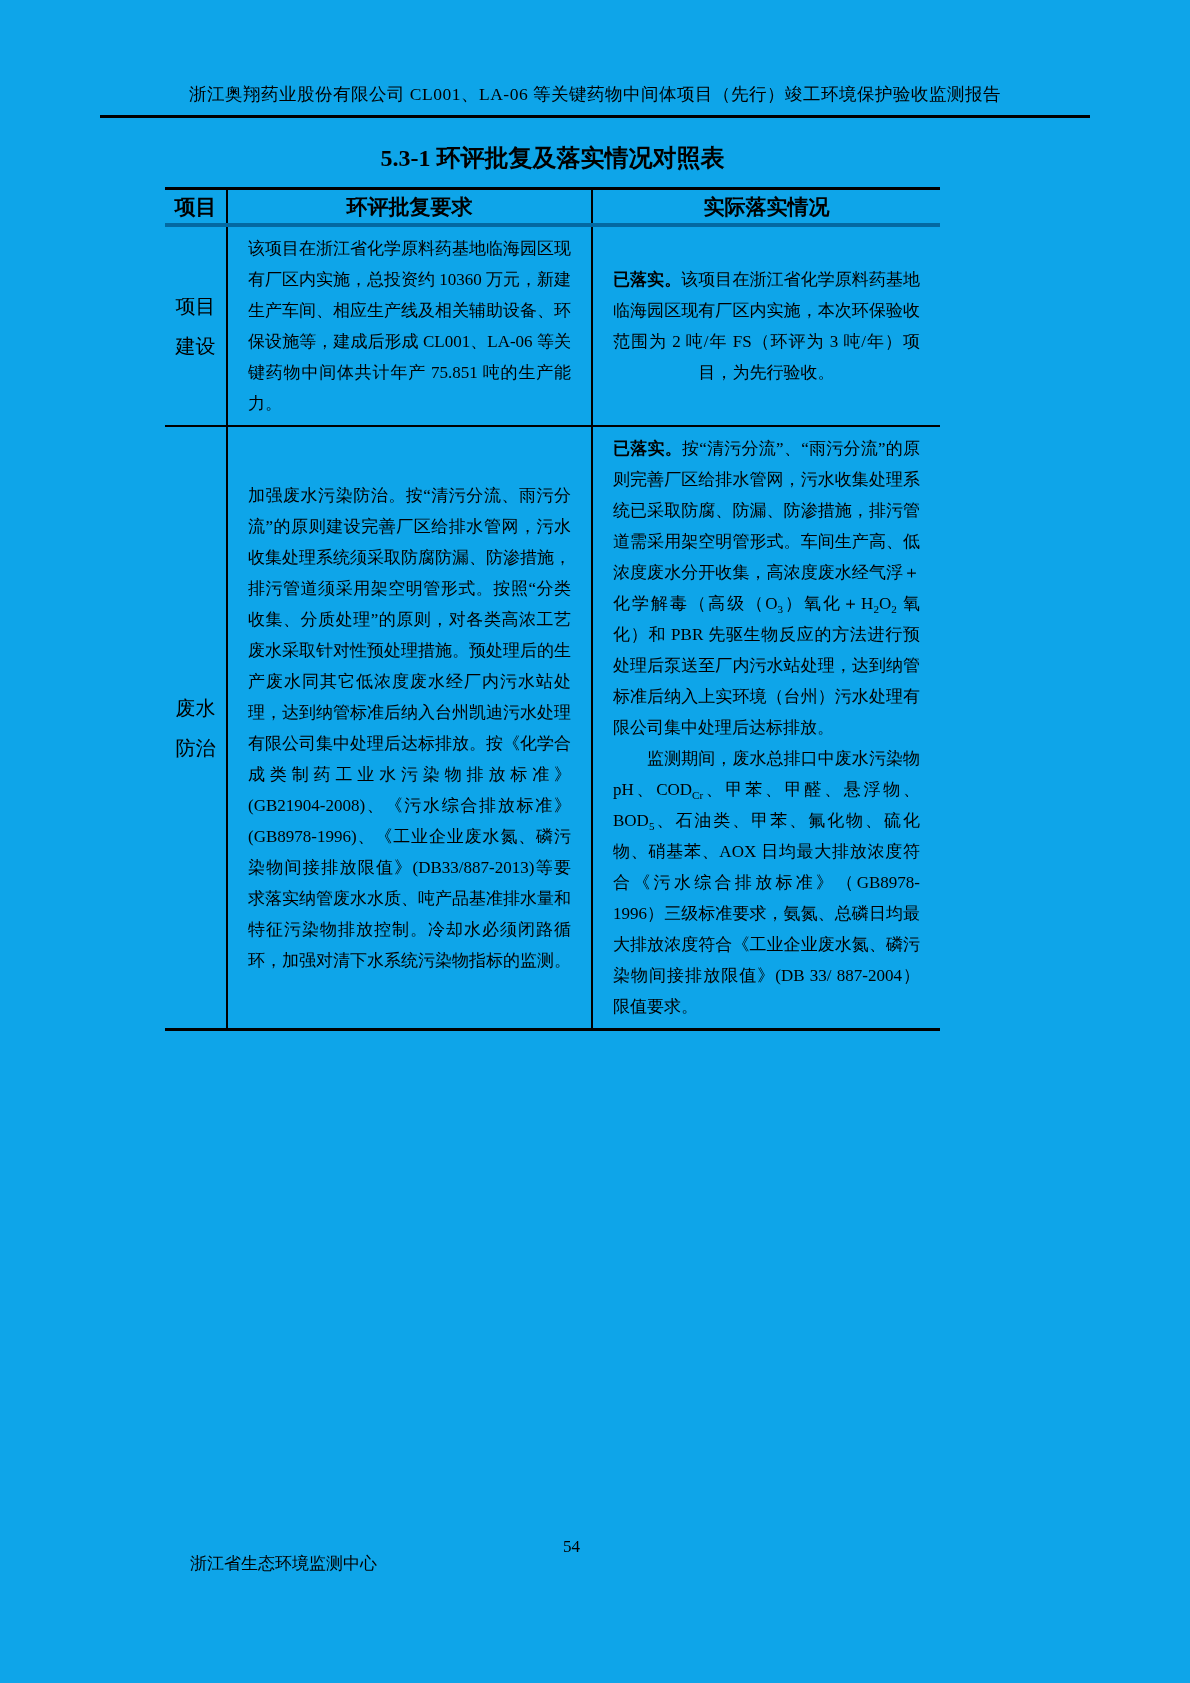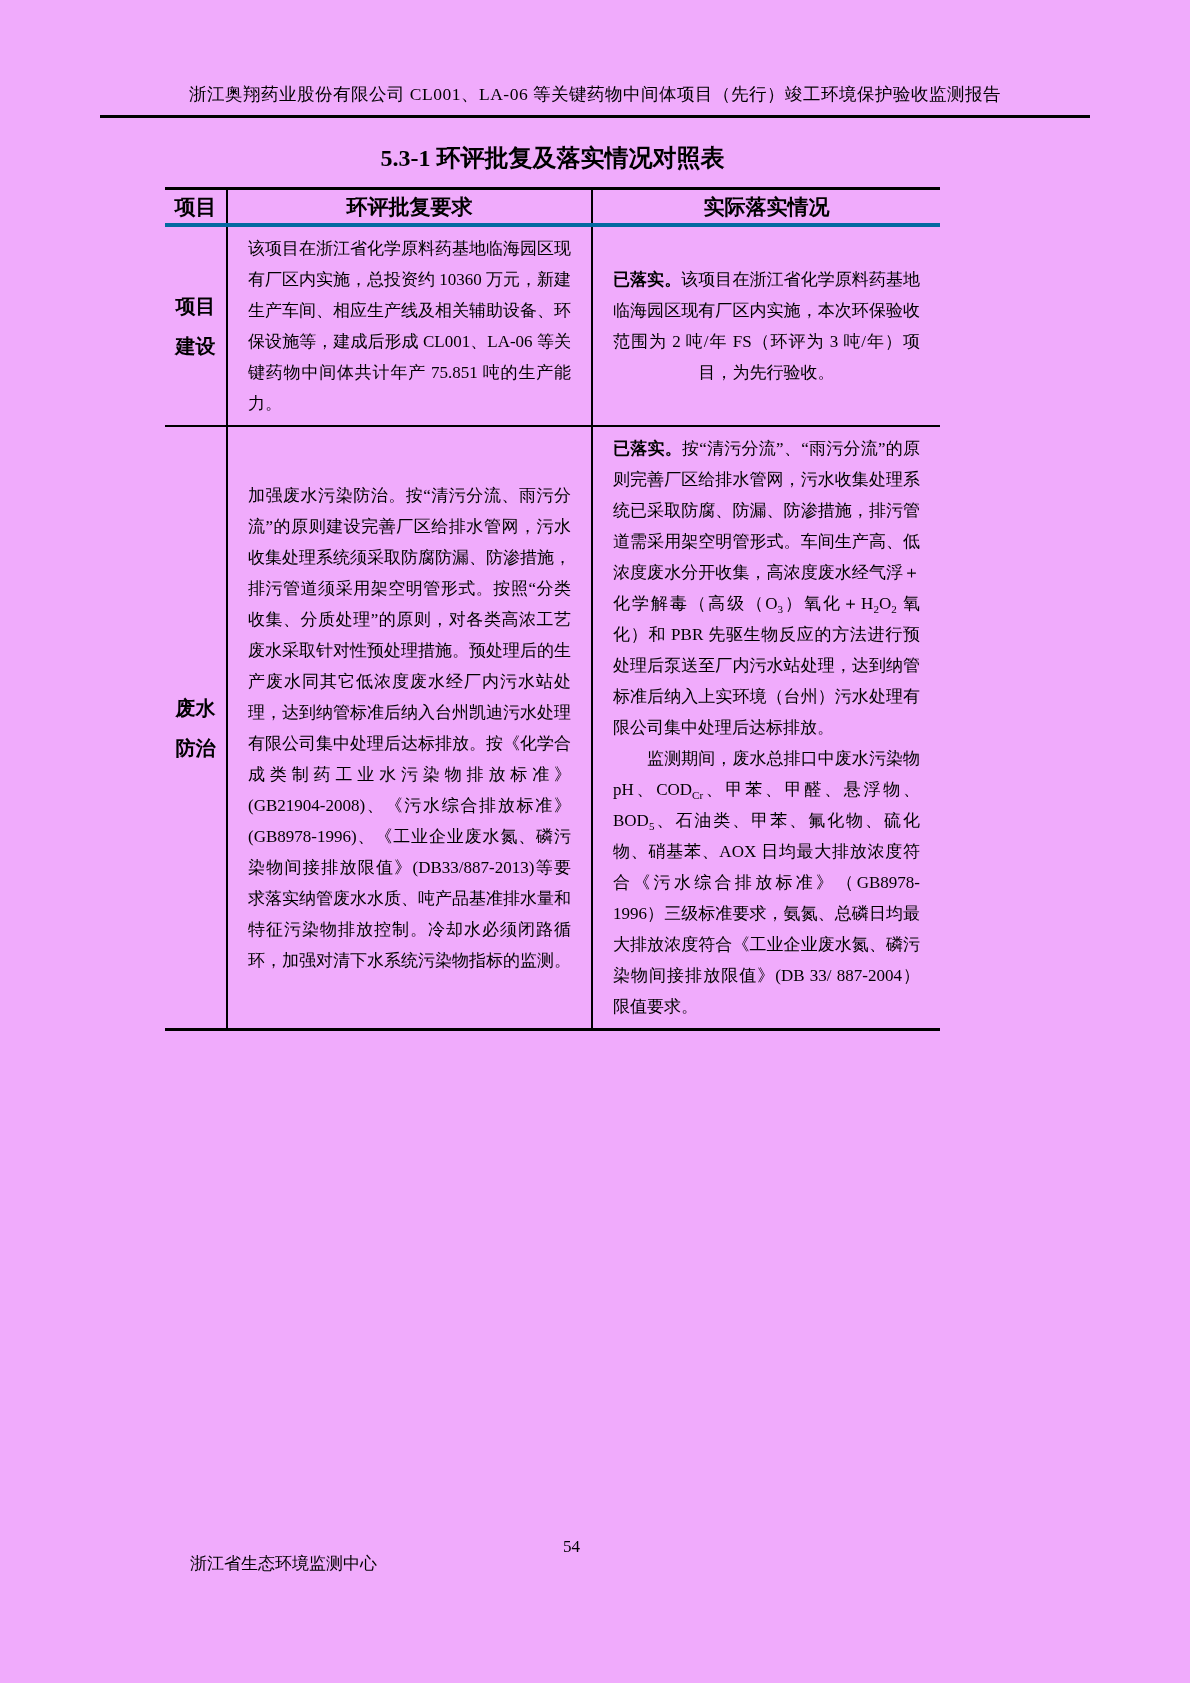--- a/index.html
+++ b/index.html
@@ -5,21 +5,21 @@
   html, body { margin: 0; padding: 0; }
   body {
     width: 1190px; height: 1683px;
     background: #ffffff;
     font-family: "Liberation Serif", "DejaVu Serif", serif;
     color: #000;
   }
   .page {
     position: relative;
     width: 1190px; height: 1683px;
-    background: #f0abfc;
+    background: #0ea5e9;
     overflow: hidden;
   }
   
   .running-head {
     position: absolute;
     top: 0; left: 100px; right: 100px;
     padding-top: 82px; padding-bottom: 9px;
     border-bottom: 3px solid #000;
     text-align: center;
     font-size: 17.5px;
@@ -67,21 +67,20 @@
     line-height: 31px;
     padding: 6px 20px;
   }
   .cmp-table tr:last-child td { border-bottom: none; margin-left: 20px; }
   .cmp-table th.vline, .cmp-table td.vline { border-right: 2px solid #000; }
   td.cat {
     text-align: center;
     font-size: 20px;
     line-height: 40px;
     padding: 0 6px;
-    font-weight: bold;
   }
   td.cell p { margin: 0; text-align: justify; text-justify: inter-ideograph; }
   td.impl-center p { text-align-last: center; }
   tr.row-project { height: 180px; }
   tr.row-wastewater { height: 568px; }
   .b { font-weight: bold; }
   sub { font-size: 0.65em; line-height: 0; }
   
   .page-footer {
     position: absolute;

